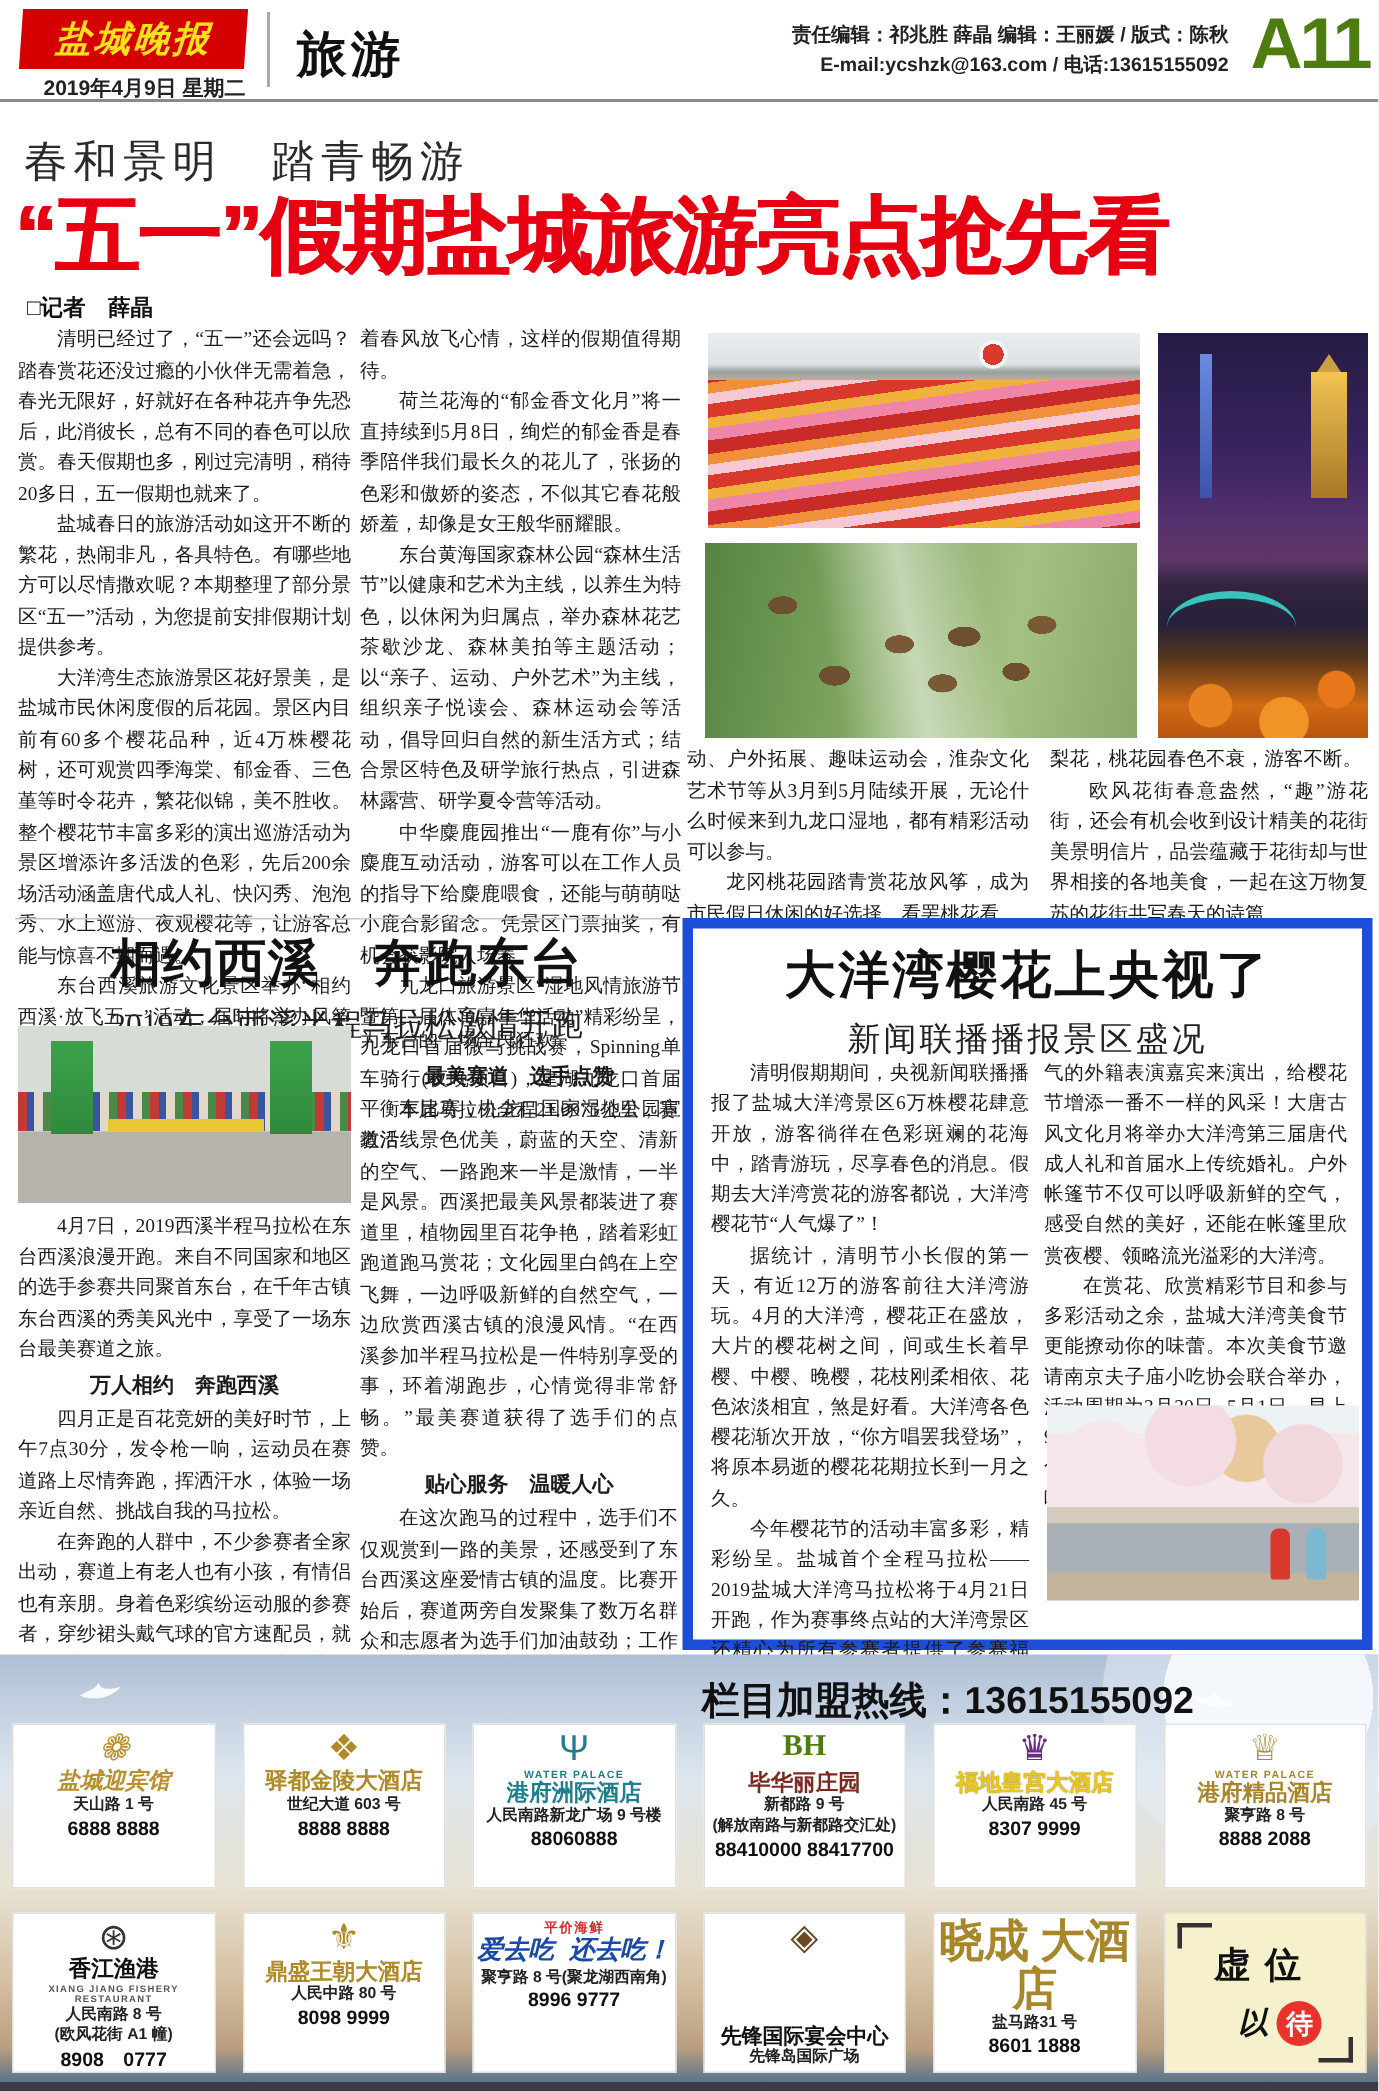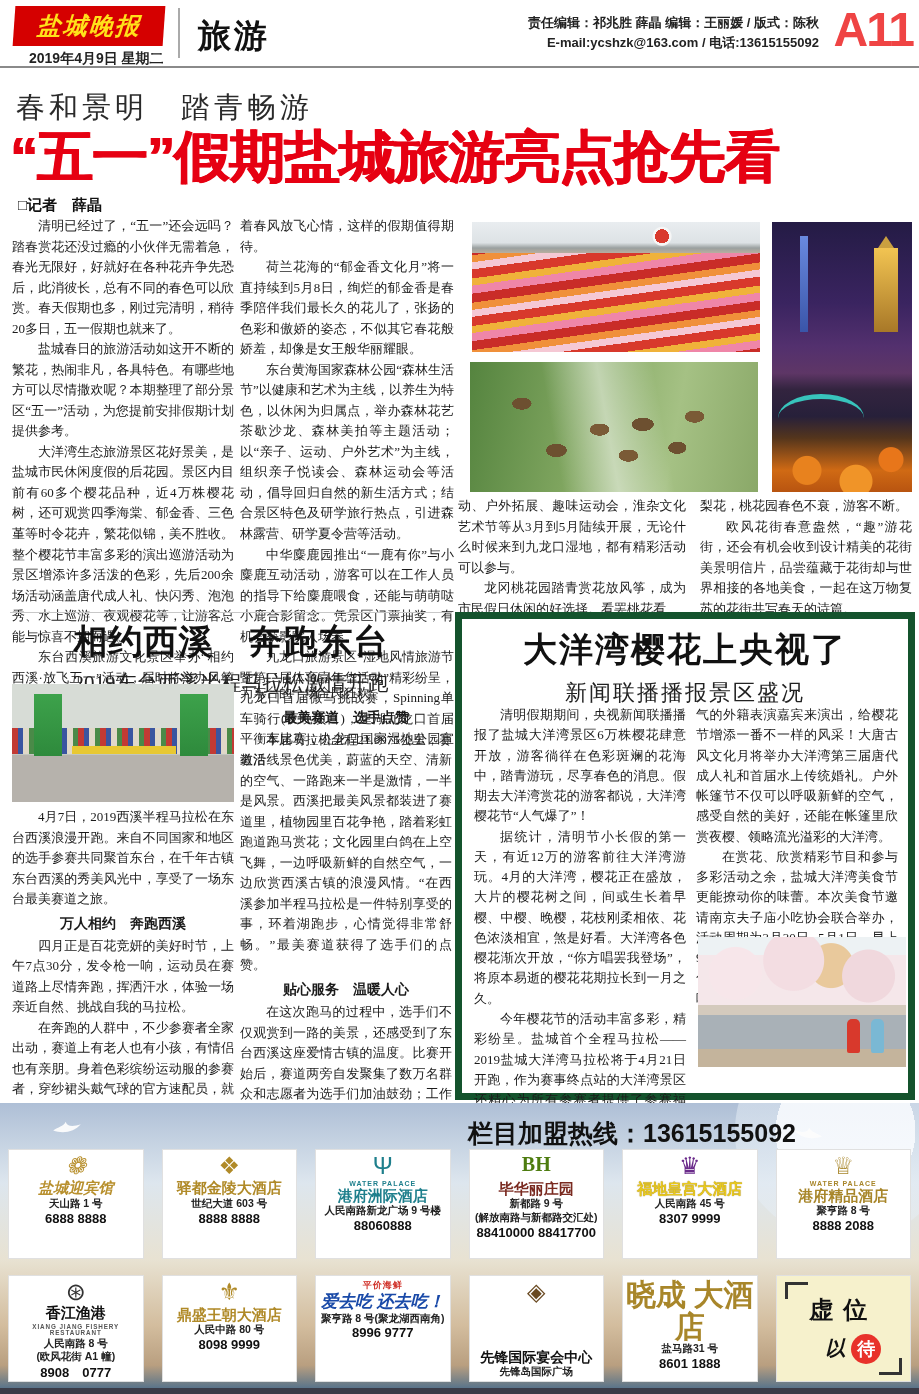--- a/index.html
+++ b/index.html
@@ -6,21 +6,21 @@
   body { background:#e8e8e8; font-family:"Liberation Sans", sans-serif; }
   .page { position:relative; width:919px; height:1394px; background:#fff; margin:0 auto; overflow:hidden; }
 
   
   .masthead-box { position:absolute; left:14px; top:6px; width:150px; height:40px; background:#d50000; display:flex; align-items:center; justify-content:center; transform:skewX(-4deg); }
   .masthead-box span { color:#ffe11a; font-size:24px; font-weight:bold; font-style:italic; letter-spacing:2px; font-family:"Liberation Serif", serif; }
   .masthead-date { position:absolute; left:14px; top:50px; font-size:14px; font-weight:bold; color:#222;margin-left:15px; }
   .head-divider { position:absolute; left:178px; top:8px; width:2px; height:50px; background:#aaa; }
   .section-title { position:absolute; left:198px; top:14px; font-size:33px; font-weight:900; color:#111; letter-spacing:3px; }
   .editor-info { position:absolute; right:100px; top:13px; text-align:right; font-size:13px; font-weight:bold; color:#222; line-height:1.5; }
-  .page-num { position:absolute; right:6px; top:2px; font-size:48px; font-weight:900; color:#ef4444; letter-spacing:-2px; }
+  .page-num { position:absolute; right:6px; top:2px; font-size:48px; font-weight:900; color:#4d7c0f; letter-spacing:-2px; }
   .header-rule { position:absolute; left:0; top:66px; width:919px; height:2px; background:#8a8a8a; }
 
   
   .kicker { position:absolute; left:16px; top:88px; font-size:29px; color:#2a2a2a; letter-spacing:4px; font-weight:500; }
   .headline { position:absolute; left:10px; top:120px; width:905px; font-size:56px; font-weight:900; color:#e60012; letter-spacing:-1px; white-space:nowrap; text-shadow:1px 0 #e60012, -0.5px 0 #e60012; }
   .lead-byline { position:absolute; left:18px; top:196px; font-size:15px; font-weight:bold; color:#111; }
 
   .news-col { position:absolute; font-family:"Liberation Serif", serif; font-size:13px; line-height:1.58; color:#1b1b1b; text-align:justify; }
   .news-col p { text-indent:2em; margin:0; }
   .news-col p.cont { text-indent:0; }
@@ -86,21 +86,21 @@
   .m-sub { text-align:center; font-size:21px; color:#222; margin-top:4px; font-family:"Liberation Serif", serif; }
   .m-col { position:absolute; font-family:"Liberation Serif", serif; font-size:13px; line-height:1.58; color:#1b1b1b; text-align:justify; }
   .m-col p { text-indent:2em; }
   .m-col p.cont { text-indent:0; }
   .m-col h4 { text-align:center; font-size:14px; font-weight:bold; text-indent:0; margin:2px 0; font-family:"Liberation Sans", sans-serif; }
   .m-col1 { left:2px; top:194px; width:222px; }
   .m-col2 { left:230px; top:70px; width:212px; }
   .m-byline { text-align:right; font-weight:bold; padding-right:10px; font-family:"Liberation Sans", sans-serif; margin-top:4px; }
 
   
-  .cctv { position:absolute; left:455px; top:612px; width:460px; height:488px; border:7px solid #14532d; background:#fff; }
+  .cctv { position:absolute; left:455px; top:612px; width:460px; height:488px; border:7px solid #1d4ed8; background:#fff; }
   .c-title { text-align:center; font-size:34px; font-weight:900; color:#111; padding-top:8px; letter-spacing:2px; }
   .c-sub { text-align:center; font-size:22px; color:#222; margin-top:5px; font-family:"Liberation Serif", serif; letter-spacing:2px; }
   .c-col { position:absolute; font-family:"Liberation Serif", serif; font-size:13px; line-height:1.56; color:#1b1b1b; text-align:justify; }
   .c-col p { text-indent:2em; }
   .c-col p.cont { text-indent:0; }
   .c-col1 { left:12px; top:86px; width:212px; }
   .c-col2 { left:234px; top:86px; width:202px; }
   .c-byline { text-align:right; font-weight:bold; padding-right:4px; font-family:"Liberation Sans", sans-serif; margin-top:2px; }
   .cctv .photo-cherry { left:236px; top:318px; }
 
@@ -133,21 +133,21 @@
   .card-c4 .ad-logo { color:#4d7c0f; font-family:"Liberation Serif", serif; font-weight:bold; font-size:20px;text-align:center; }
   .card-c4 .ad-name { color:#7a2a20; }
   .card-c5 .ad-logo { color:#6a2a8a; }
   .card-c5 .ad-name { color:#e8c81e; text-shadow:0 0 1px #8a6a00; }
   .card-c6 .ad-logo, .card-c6 .ad-en, .card-c6 .ad-name { color:#a8862a; }
   .card-c7 .ad-logo { color:#333; }
   .card-c7 .ad-name { color:#111; font-family:"Liberation Serif", serif; }
   .card-c7 .ad-en { color:#555; transform:scale(0.9); }
   .card-c8 .ad-logo, .card-c8 .ad-name { color:#b08a28; }
   .card-c9 .ad-en { color:#d03028; font-size:9px; }
-  .card-c9 .ad-name { color:#1a4aa8; font-style:italic; font-size:17px; }
+  .card-c9 .ad-name { color:#1a4aa8; font-style:italic; font-size:17px;font-family:Liberation Mono, monospace; }
   .card-c10 .ad-logo { color:#6a4a22; }
   .card-c10 .ad-name { font-size:14px; color:#111;margin-top:44px; }
   .card-c11 .ad-name { color:#a8862a; font-size:30px; line-height:1.05; white-space:normal; font-family:"Liberation Serif", serif; font-weight:900; }
   .card-vacant { background:#f6f1cc; position:relative; justify-content:center; }
   .card-vacant::before { content:""; position:absolute; left:8px; top:6px; width:20px; height:14px; border-left:3px solid #333; border-top:3px solid #333; }
   .card-vacant::after { content:""; position:absolute; right:8px; bottom:6px; width:20px; height:14px; border-right:3px solid #333; border-bottom:3px solid #333; }
   .vac-line1 { font-size:24px; font-weight:900; letter-spacing:10px; color:#111; }
   .vac-line2 { display:flex; align-items:center; gap:6px; margin-top:8px; margin-left:20px; }
   .vac-yi { font-size:20px; font-weight:bold; font-style:italic; color:#111; font-family:"Liberation Serif", serif; }
   .vac-dai { width:30px; height:30px; border-radius:50%; background:#e8322a; color:#fff; font-size:18px; font-weight:bold; display:flex; align-items:center; justify-content:center; }

